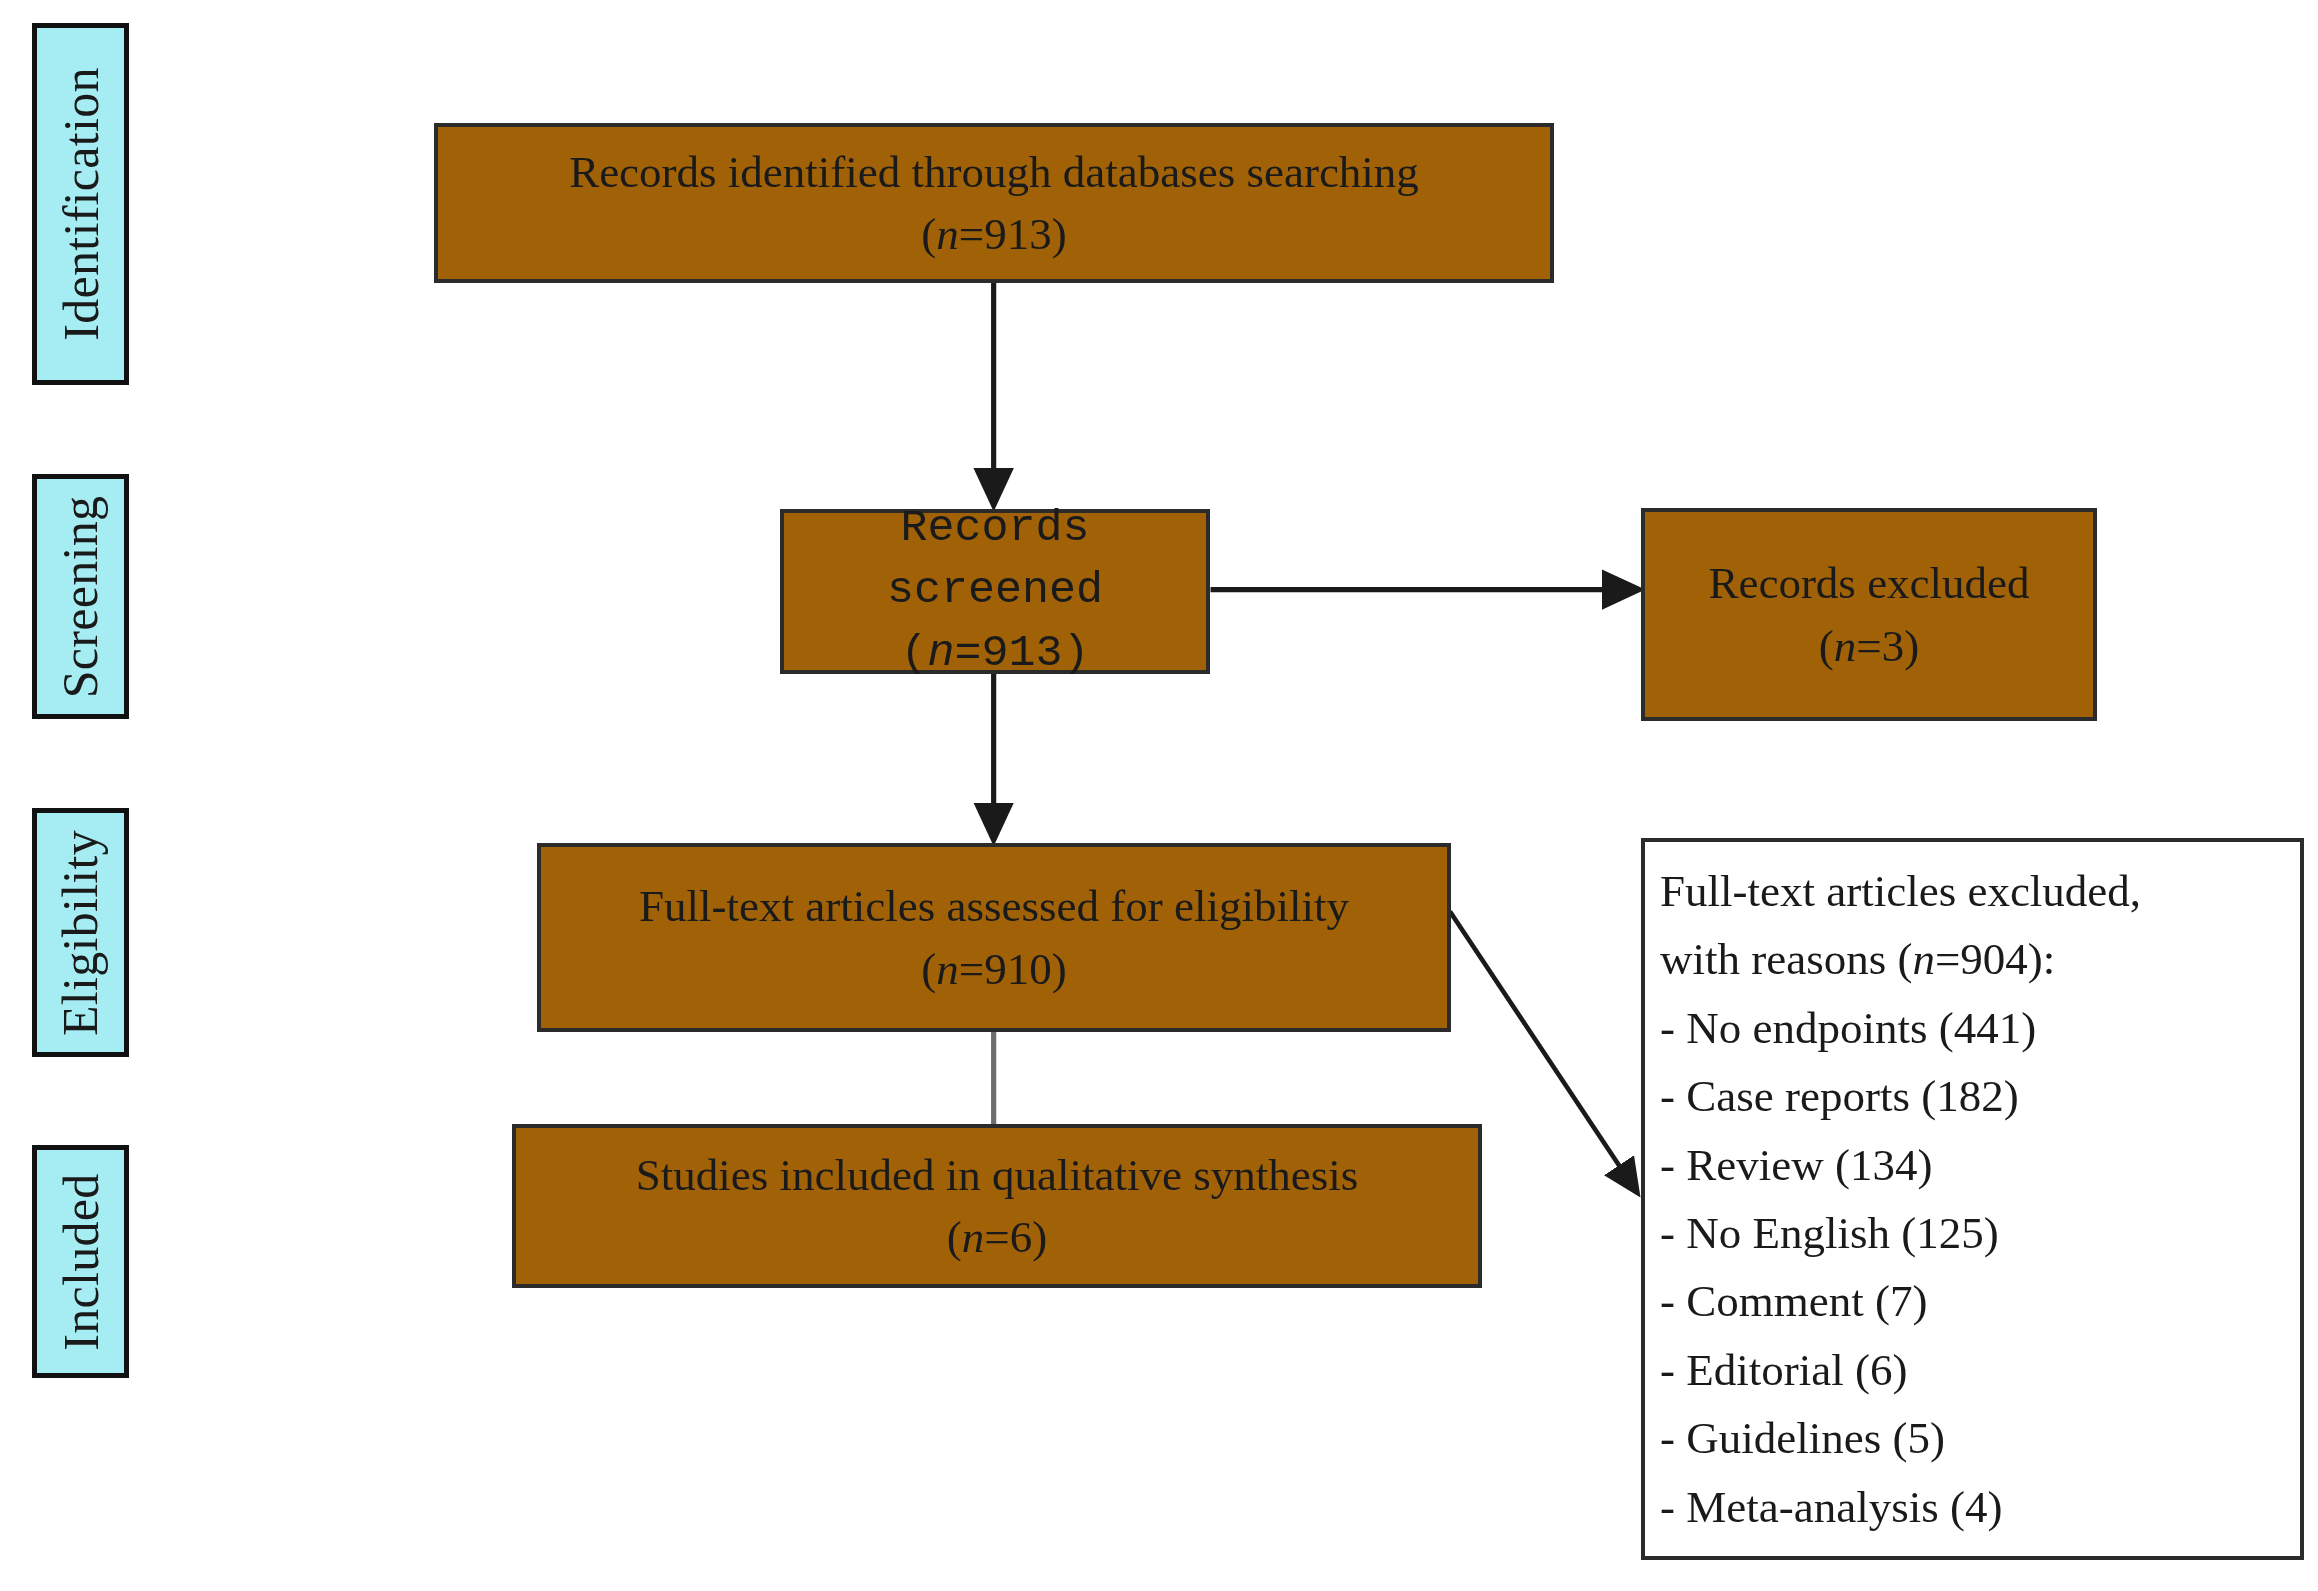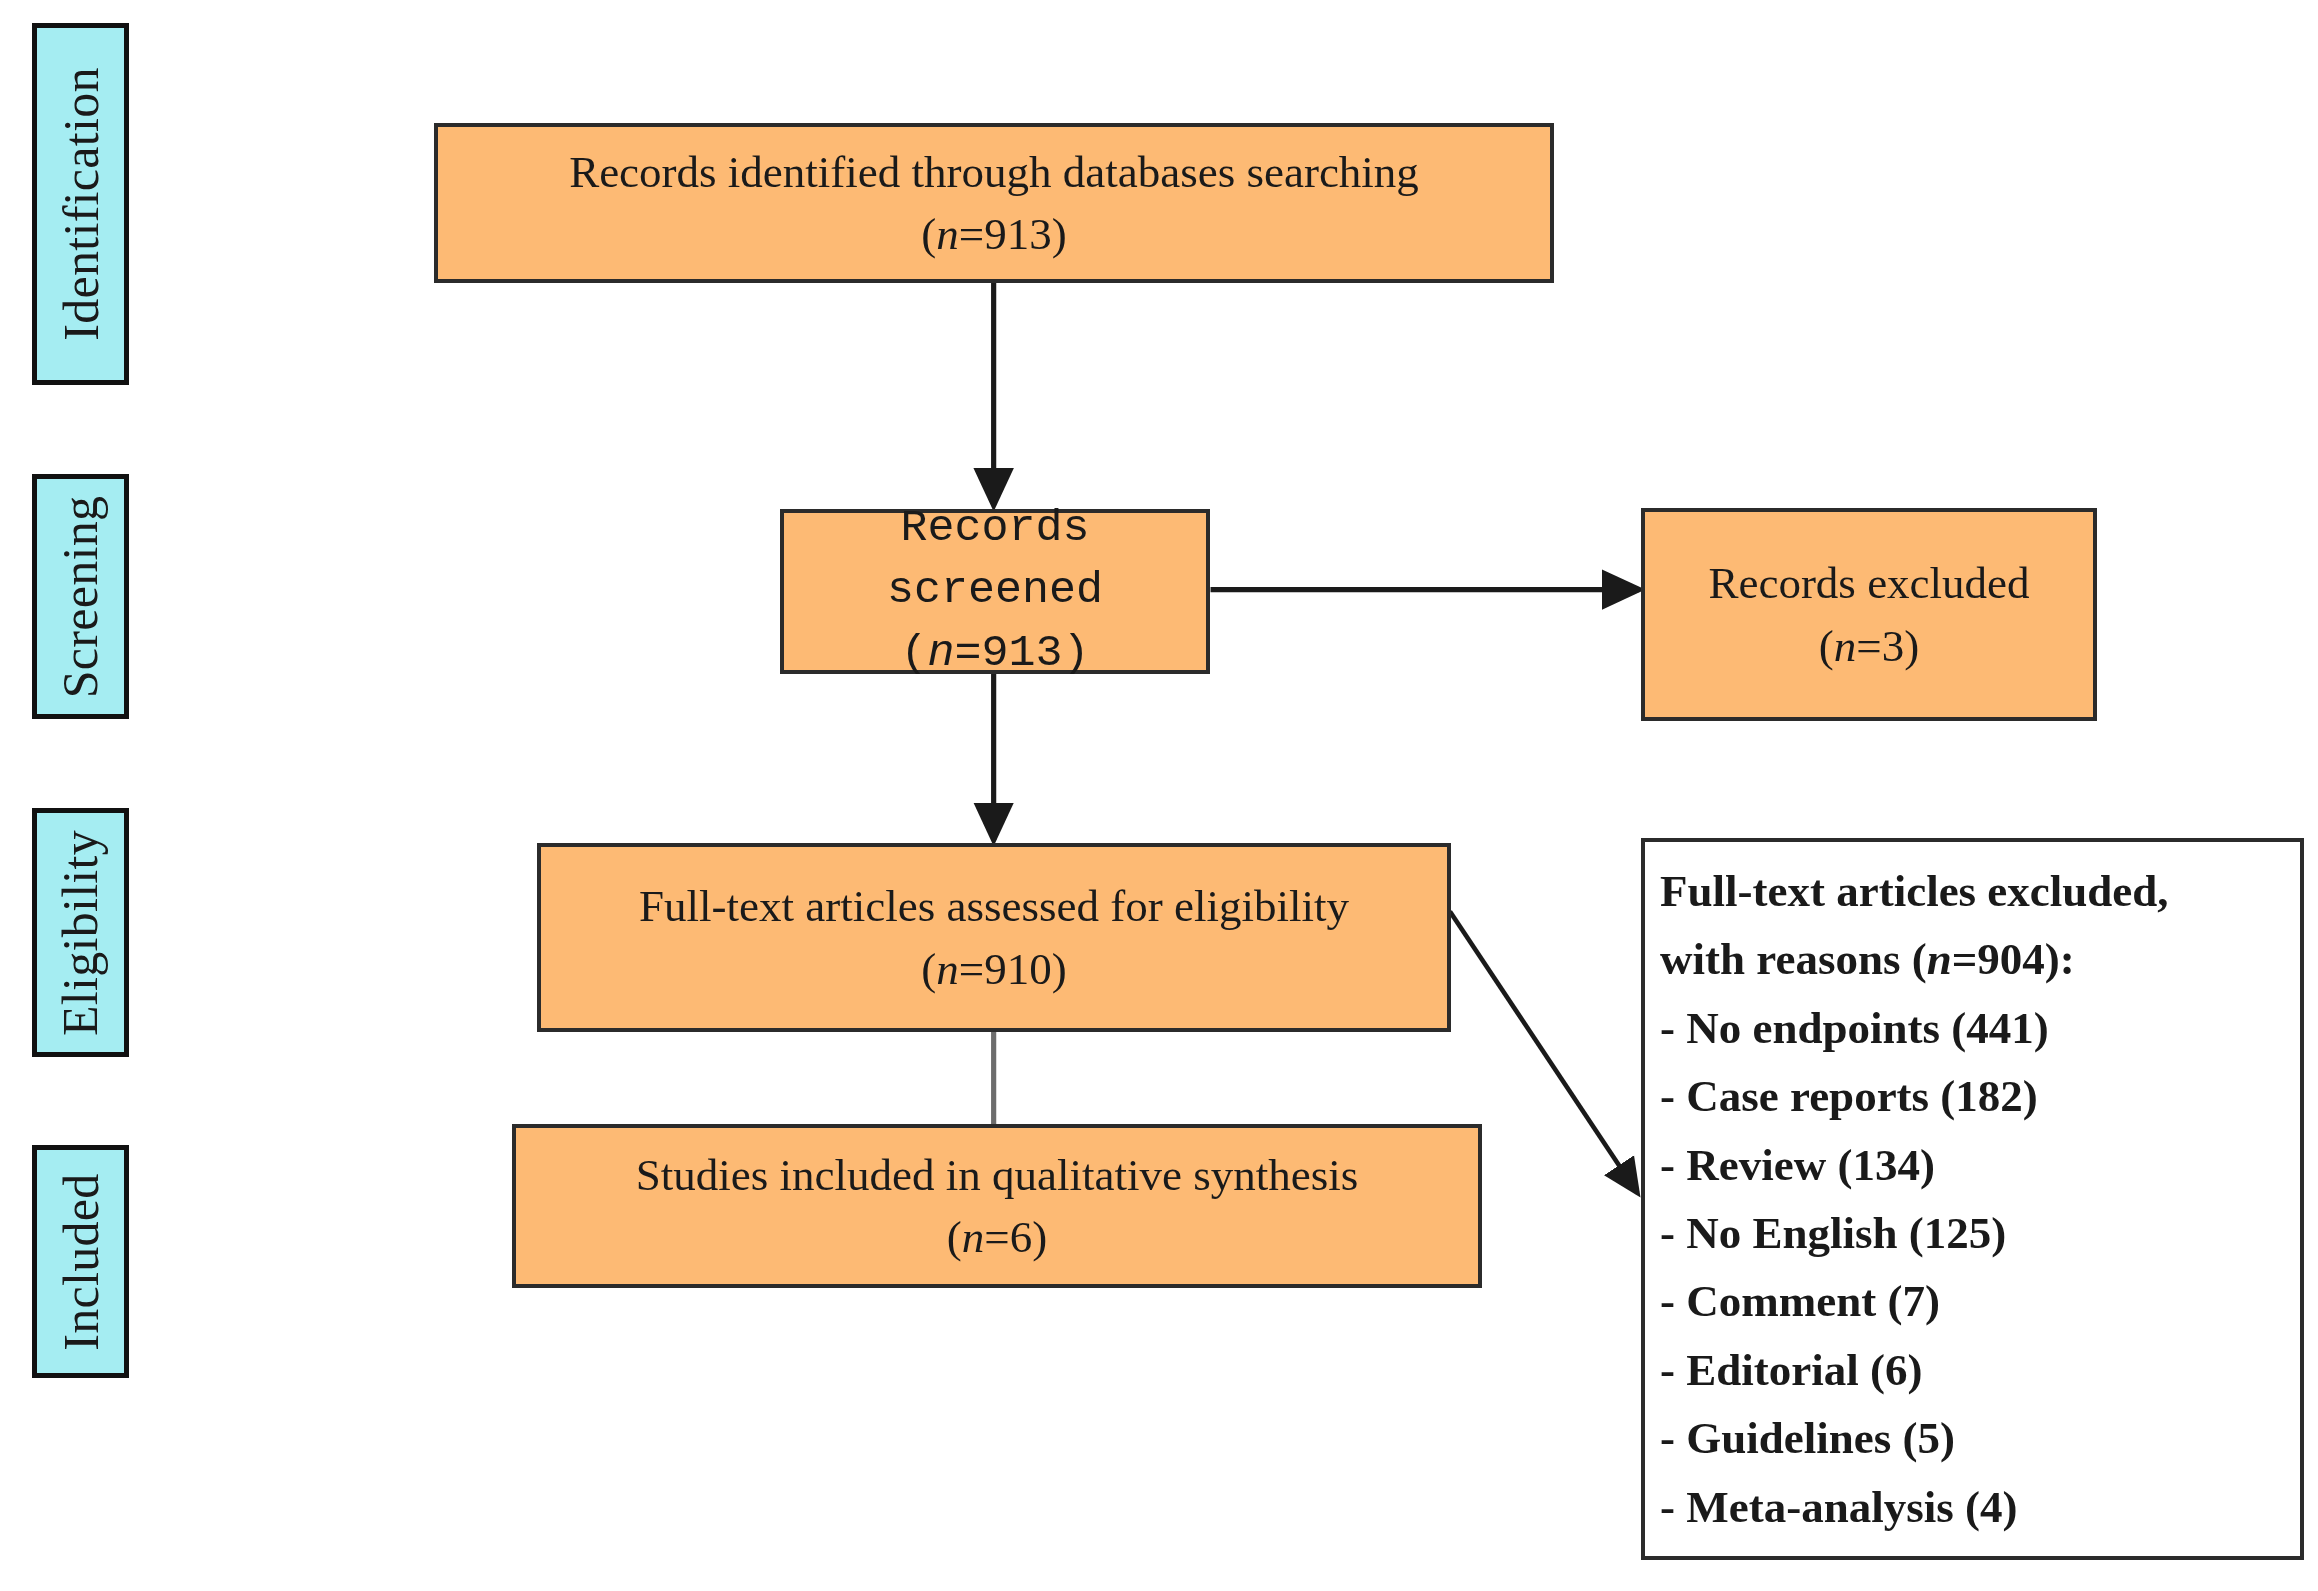--- a/index.html
+++ b/index.html
@@ -22,21 +22,21 @@
     transform:rotate(-90deg);
     white-space:nowrap;
     font-size:50px;
     line-height:1;
     color:#1a1a1a;
     letter-spacing:0.3px;
   }
   
   .flow-box{
     position:absolute;
-    background:#fdba74;
+    background:#a16207;
     border:4px solid #2b2b2b;
     box-sizing:border-box;
     display:flex;flex-direction:column;
     align-items:center;justify-content:center;
     text-align:center;
     color:#1a1a1a;
     font-size:45px;
     line-height:1.38;
   }
   .flow-box .line2{margin-top:0;}
@@ -49,21 +49,21 @@
     border:4px solid #2b2b2b;
     box-sizing:border-box;
     display:flex;flex-direction:column;
     align-items:flex-start;justify-content:flex-start;
     text-align:left;
     color:#1a1a1a;
     font-size:45px;
     line-height:1.52;
     padding:15px 10.4px 10.4px 15px;
   }
-  .reasons-box .r-line{white-space:nowrap;font-weight:bold;}
+  .reasons-box .r-line{white-space:nowrap;}
 
   
   #wires{position:absolute;left:0;top:0;width:2319px;height:1591px;pointer-events:none;}
 </style>
 </head>
 <body>
 
 <div id="canvas">
 
   <svg id="wires" viewBox="0 0 4019 2758">

